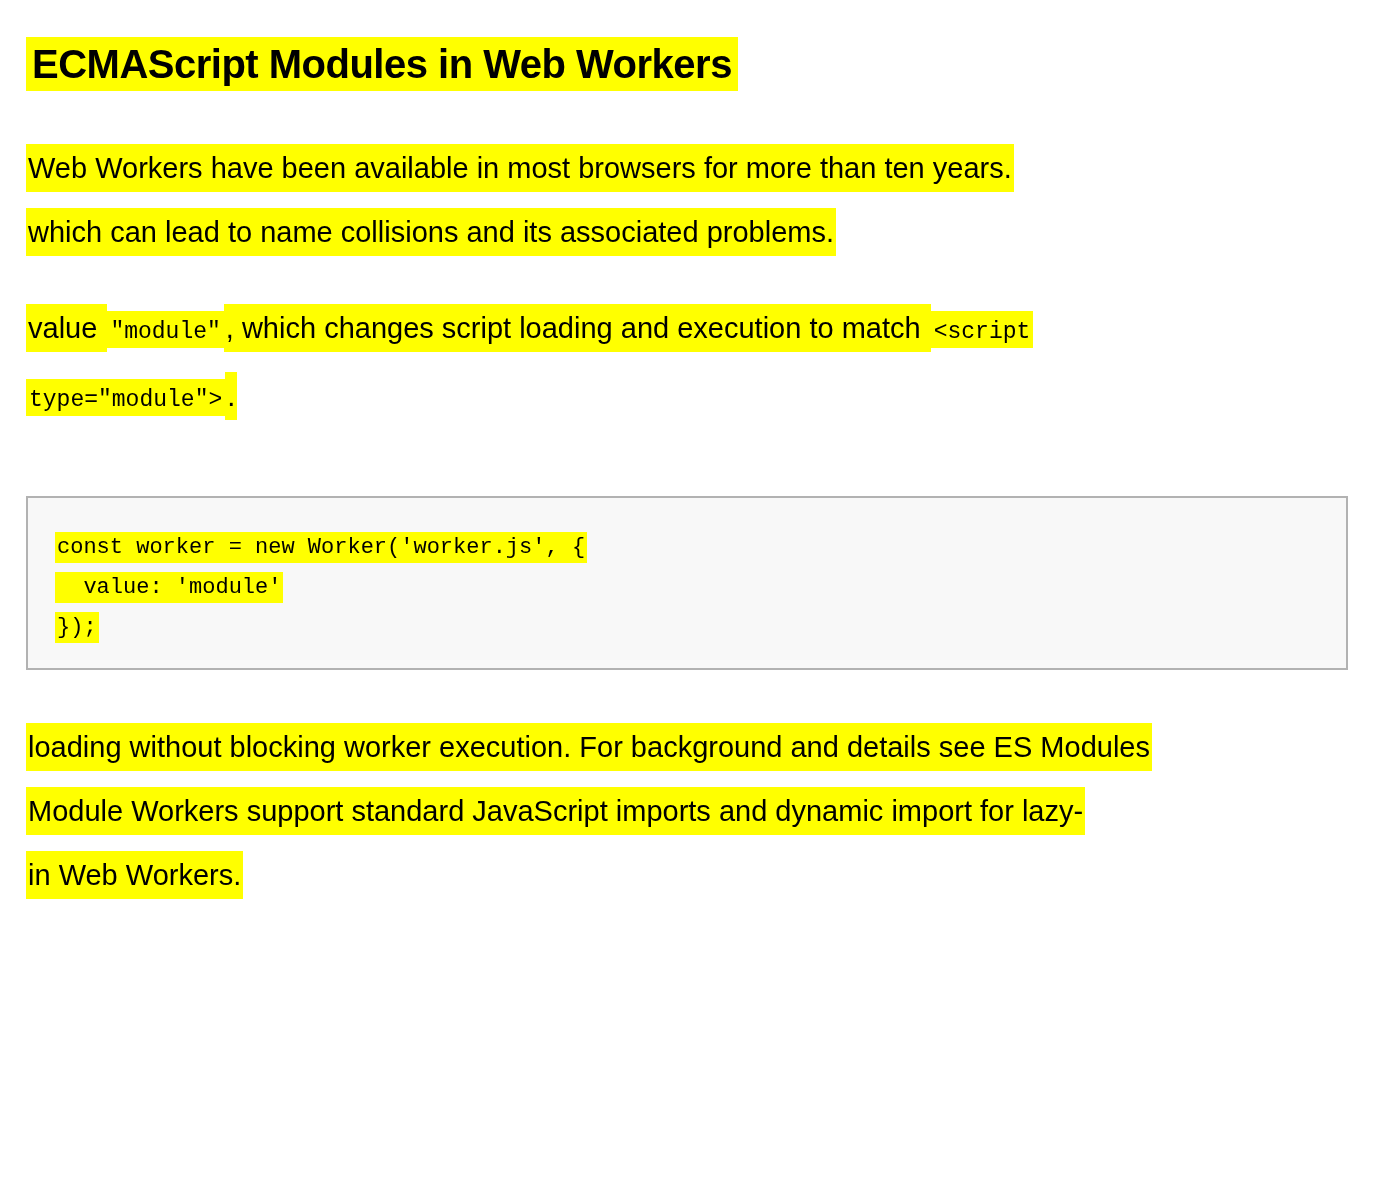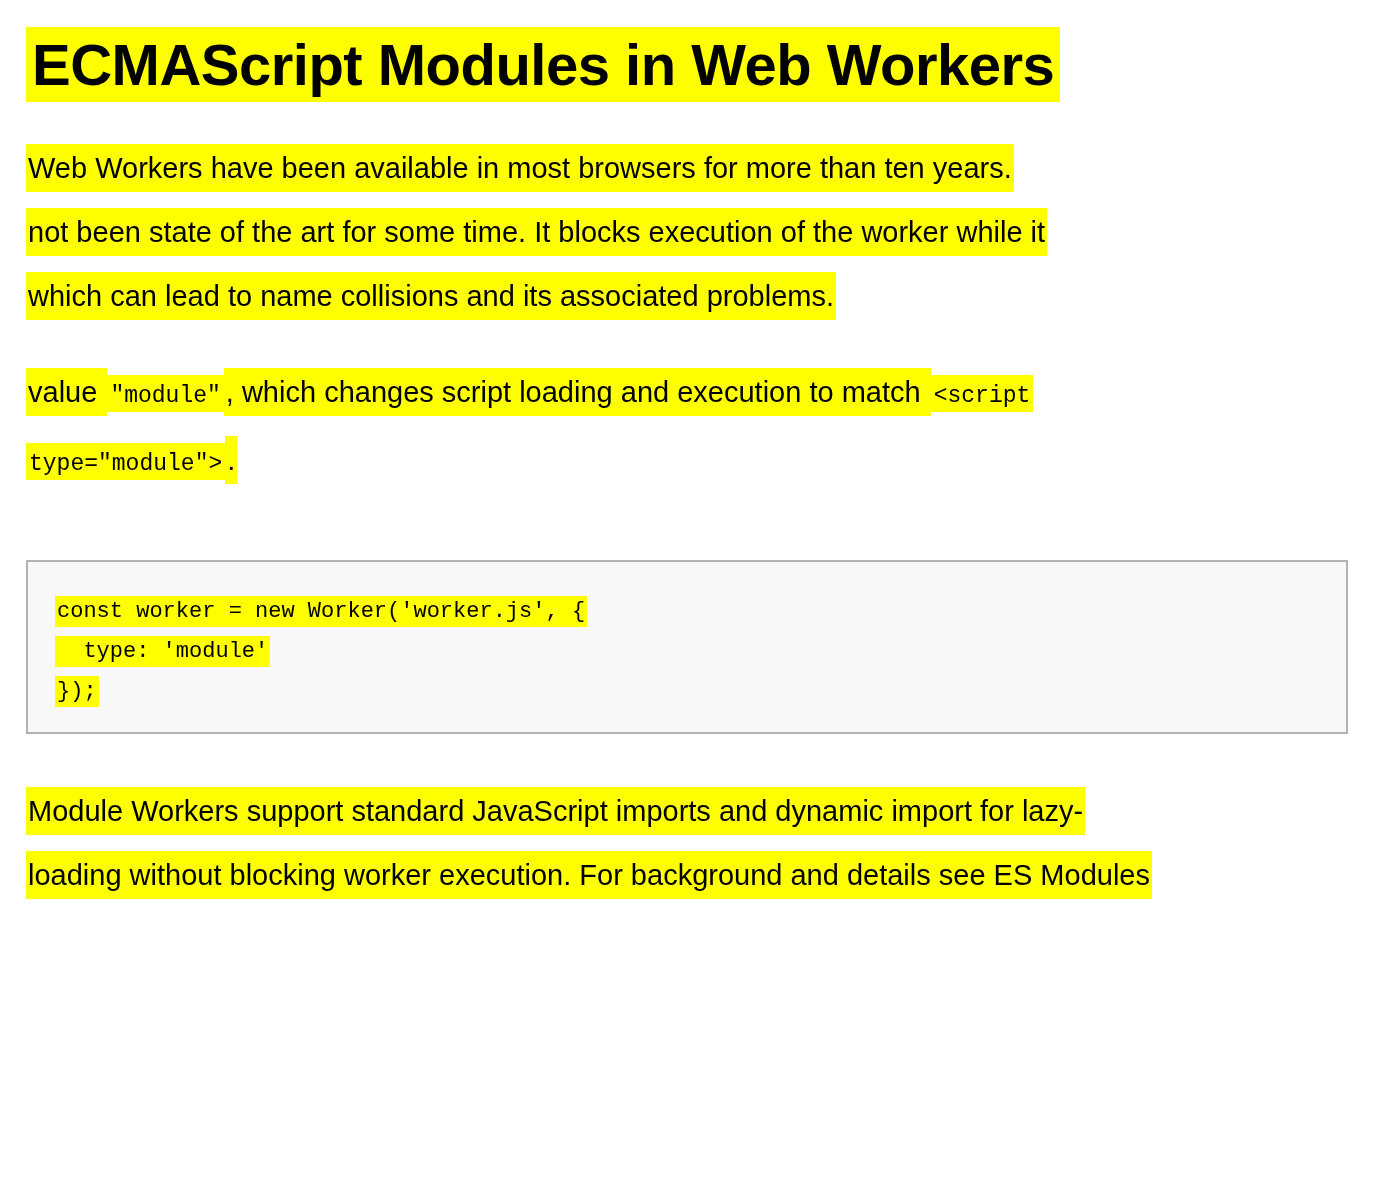--- a/index.html
+++ b/index.html
@@ -12,21 +12,21 @@
   html,body{margin:0;padding:0;background:#ffffff;}
   body{
     width:1374px;
     min-height:1178px;
     font-family:"Liberation Sans", sans-serif;
     color:var(--ink);
     padding:26px 26px 30px 26px;
   }
   h1{
     margin:0 0 33px 0;
-    font-size:58px;
+    font-size:40px;
     line-height:77px;
     font-weight:bold;
     letter-spacing:-0.5px;
   }
   h1 .hl{padding:5px 6px;}
   .para{margin:0 0 32px 0;}
   .para:last-child{margin-bottom:0;}
   .tline{
     font-size:29px;
     line-height:64px;
@@ -64,33 +64,33 @@
 </style>
 </head>
 <body>
 
 <article>
 
   <h1><span class="hl">ECMAScript Modules in Web Workers</span></h1>
 
   <div class="para">
     <div class="tline"><span class="hl">Web Workers have been available in most browsers for more than ten years.</span></div>
-    <div class="tline"><span class="hl">not been state of the art for some time. It blocks execution of the worker while it</span></div>
     <div class="tline"><span class="hl">which can lead to name collisions and its associated problems.</span></div>
   </div>
 
   <div class="para">
     <div class="tline"><span class="hl">value </span><code class="inline-code">"module"</code><span class="hl">, which changes script loading and execution to match </span><code class="inline-code">&lt;script</code></div>
     <div class="tline"><code class="inline-code">type="module"&gt;</code><span class="hl">.</span></div>
   </div>
 
   <div class="code-block">
     <div class="code-line"><code>const worker = new Worker('worker.js', {</code></div>
-    <div class="code-line"><code>  type: 'module'</code></div>
+    <div class="code-line"><code>  value: 'module'</code></div>
     <div class="code-line"><code>});</code></div>
   </div>
 
   <div class="para">
+    <div class="tline"><span class="hl">loading without blocking worker execution. For background and details see ES Modules</span></div>
     <div class="tline"><span class="hl">Module Workers support standard JavaScript imports and dynamic import for lazy-</span></div>
-    <div class="tline"><span class="hl">loading without blocking worker execution. For background and details see ES Modules</span></div>
+    <div class="tline"><span class="hl">in Web Workers.</span></div>
   </div>
 
 </article>
 
 </body></html>

